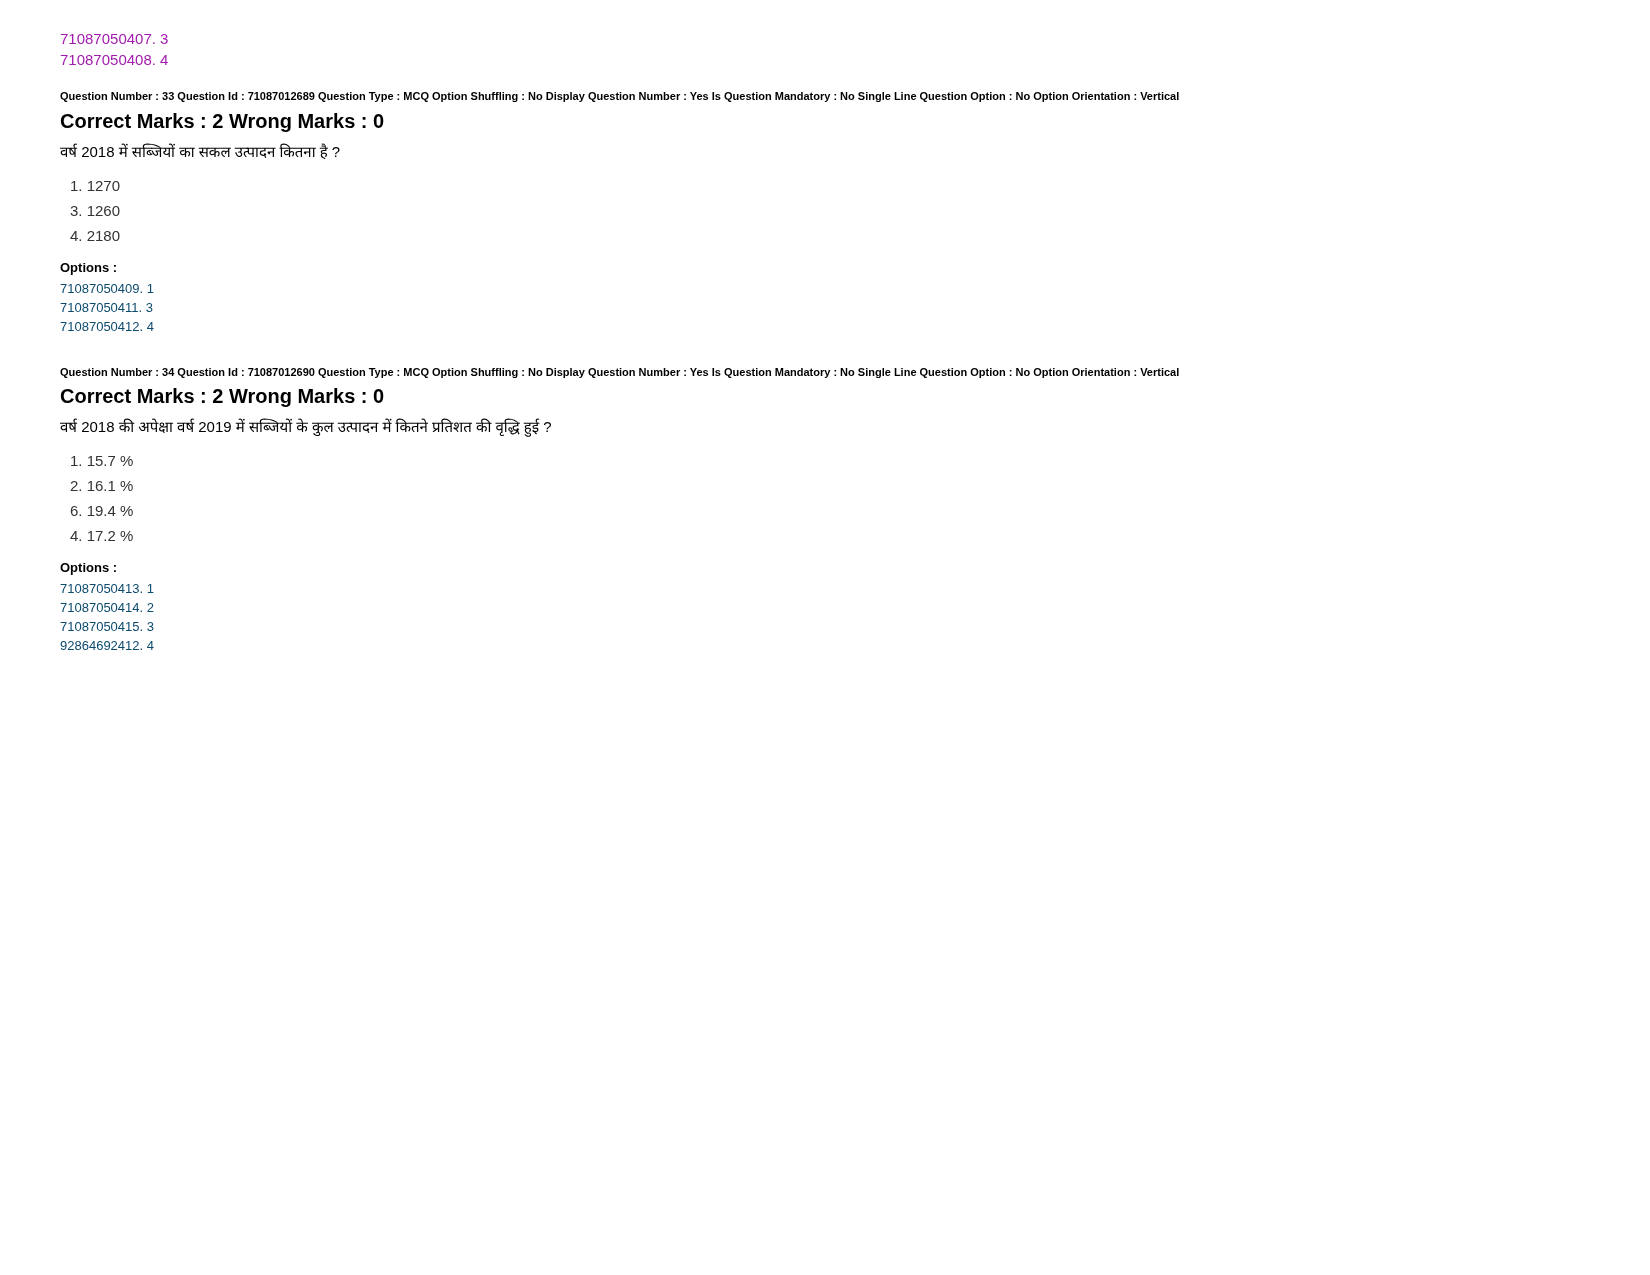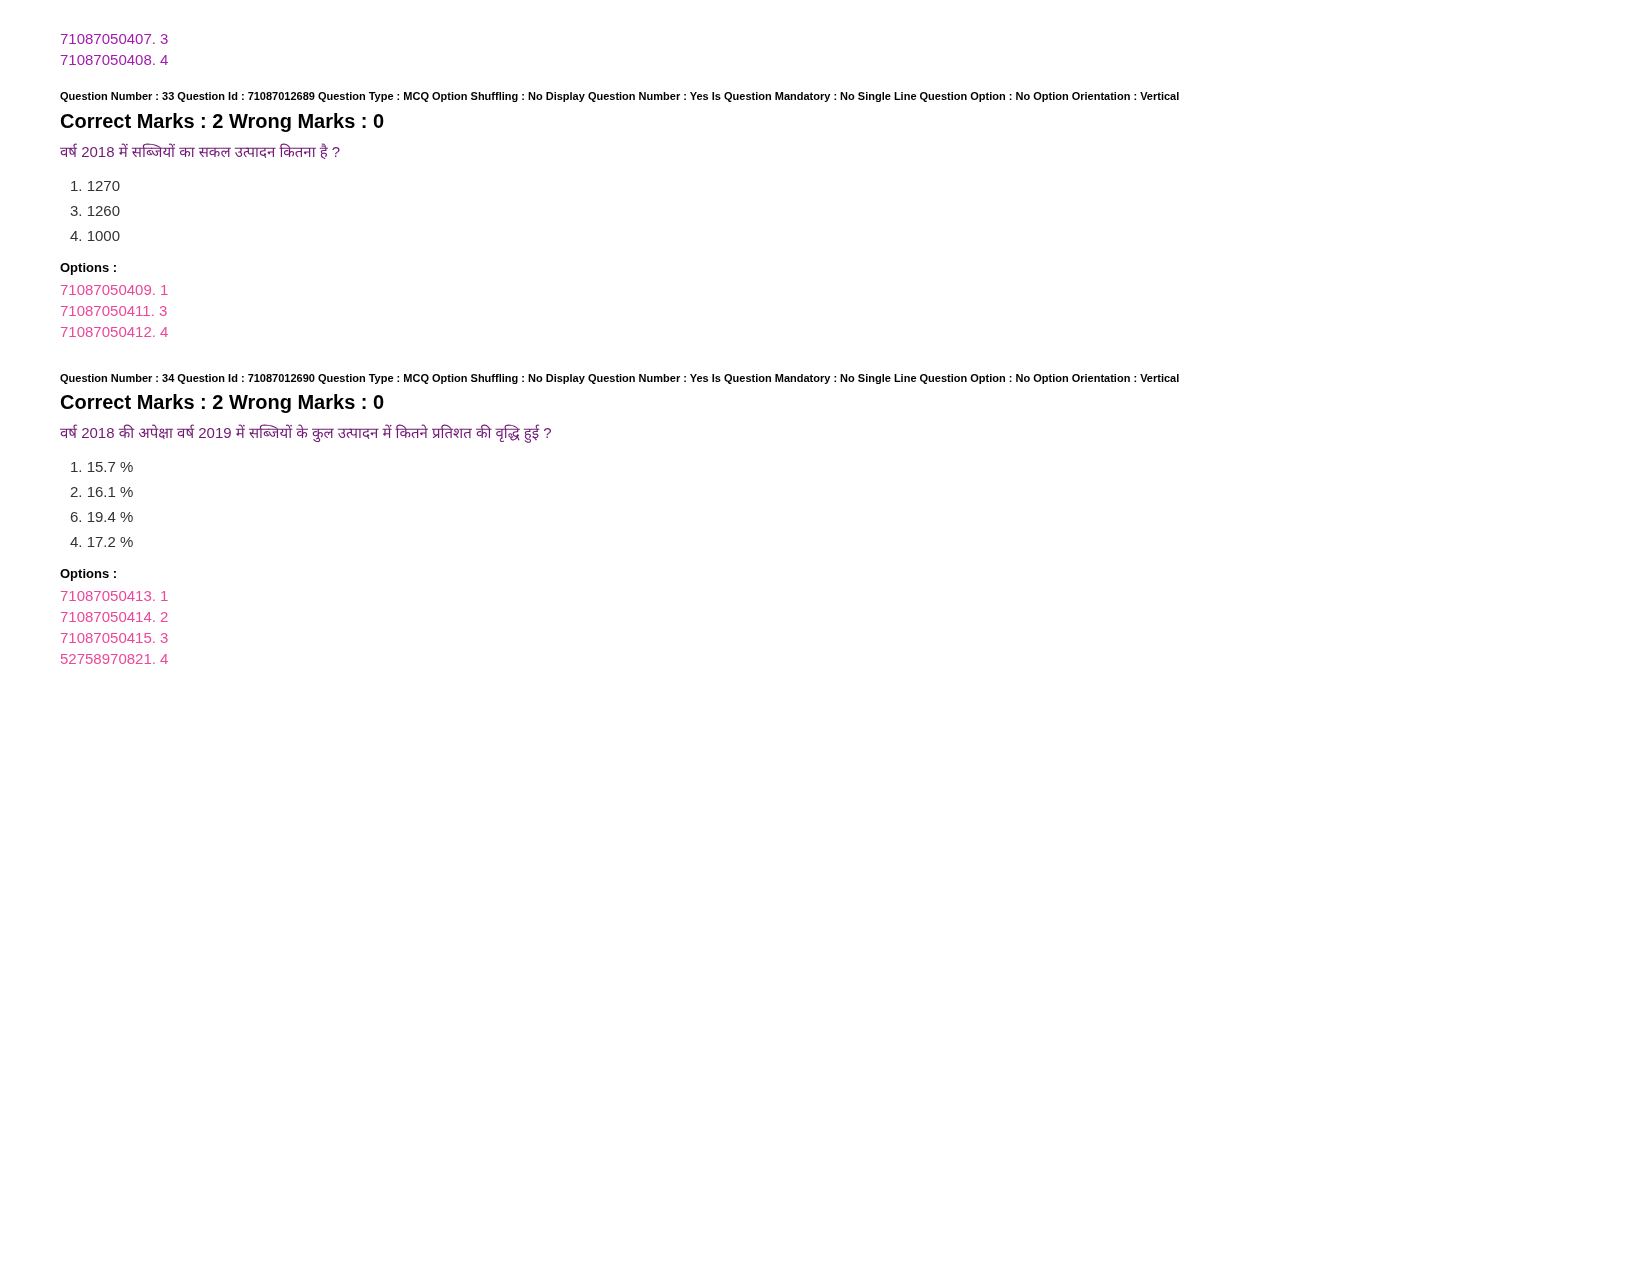--- a/index.html
+++ b/index.html
@@ -41,21 +41,21 @@
 
     .marks-line {
       font-weight: bold;
       font-size: 20px;
       margin-bottom: 8px;
     }
 
     .question-text {
       font-size: 15px;
       margin-bottom: 16px;
-      color: #701a75;
+      color: #000000;
     }
 
     .options-list {
       list-style: none;
       margin-bottom: 16px;
       padding-left: 10px;
     }
 
     .options-list li {
       font-size: 15px;
@@ -63,22 +63,22 @@
       color: #333;
     }
 
     .options-label {
       font-weight: bold;
       font-size: 13px;
       margin-bottom: 6px;
     }
 
     .option-ids {
-      font-size: 15px;
-      color: #ec4899;
+      font-size: 13px;
+      color: #0c4a6e;
       margin-bottom: 4px;
     }
   </style>
 </head>
 <body>
 
 <div class="prev-options">
   <div class="prev-option-line">
     <span>71087050407</span>. <span>3</span>
   </div>
@@ -98,21 +98,21 @@
     <span>वर्ष 2018 में सब्जियों का सकल उत्पादन कितना है ?</span>
   </div>
   <ul class="options-list">
     <li>
       <span>1. 1270</span>
     </li>
     <li>
       <span>3. 1260</span>
     </li>
     <li>
-      <span>4. 1000</span>
+      <span>4. 2180</span>
     </li>
   </ul>
   <div class="options-label">
     <span>Options :</span>
   </div>
   <div class="option-ids">
     <span>71087050409</span>. <span>1</span>
   </div>
   <div class="option-ids">
     <span>71087050411</span>. <span>3</span>
@@ -152,15 +152,15 @@
   <div class="option-ids">
     <span>71087050413</span>. <span>1</span>
   </div>
   <div class="option-ids">
     <span>71087050414</span>. <span>2</span>
   </div>
   <div class="option-ids">
     <span>71087050415</span>. <span>3</span>
   </div>
   <div class="option-ids">
-    <span>52758970821</span>. <span>4</span>
+    <span>92864692412</span>. <span>4</span>
   </div>
 </div>
 
 </body></html>

